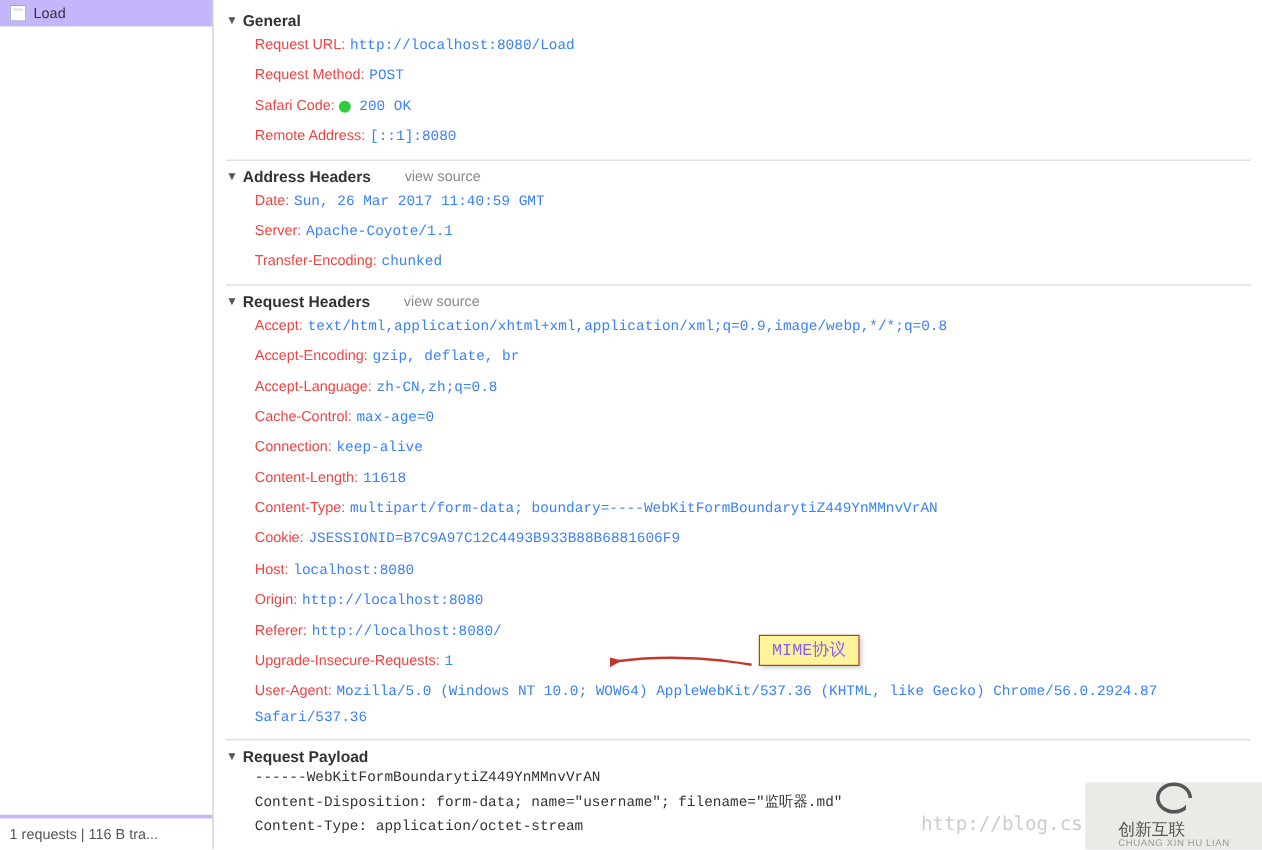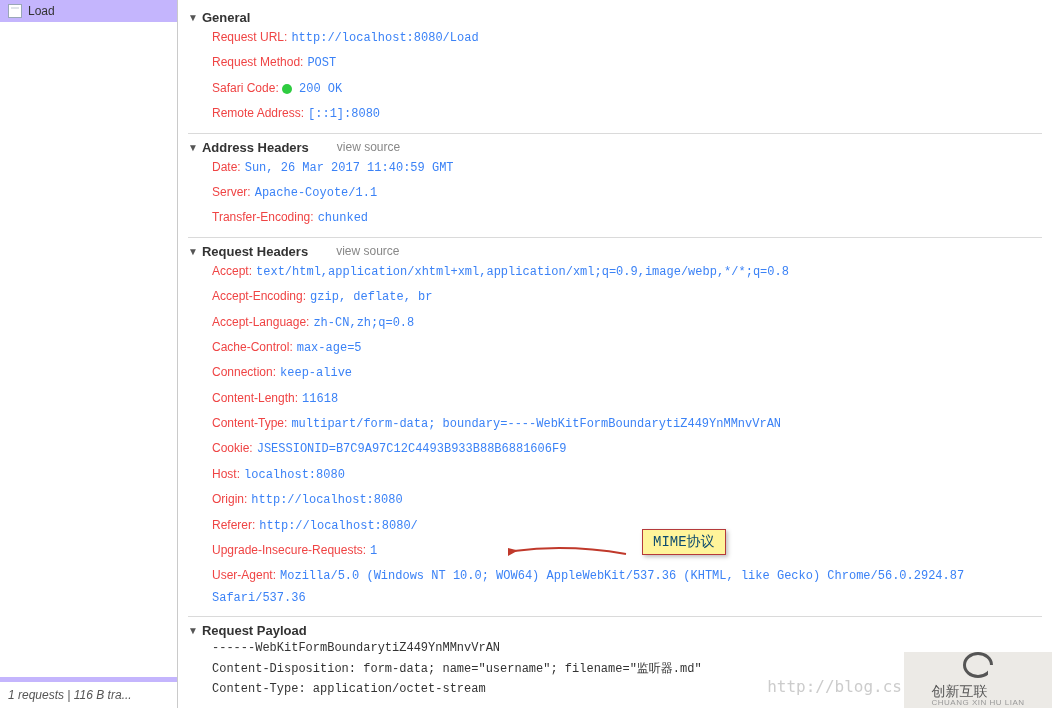--- a/index.html
+++ b/index.html
@@ -32,28 +32,27 @@
 .sidebar-item .doc-icon {
   width: 14px; height: 14px;
   border: 1px solid #9aa7b8;
   background: #fff;
   position: relative;
 }
 .sidebar-item .doc-icon::after {
   content:""; position:absolute; top:2px; left:2px; right:2px; height:2px; background:#e0e4ea;
 }
 .sidebar-footer {
-  border-top: 5px solid #c4b5fd;
+  border-top: 3px solid #c4b5fd;
   padding: 6px 8px;
   font-size: 12px;
   color: #555;
   white-space: nowrap;
   overflow: hidden;
   text-overflow: ellipsis;
-  font-style: italic;
 }
 .content {
   flex: 1;
   overflow: auto;
   padding: 4px 10px 40px 10px;
   font-size: 12px;
   position: relative;
 }
 .section {
   border-top: 1px solid #dadada;
@@ -109,29 +108,29 @@
   position: absolute;
   left: 330px;
   top: 544px;
   width: 120px;
   height: 14px;
   pointer-events: none;
 }
 .annotation-arrow svg { width:100%; height:100%; }
 .annotation-box {
   position: absolute;
-  left: 464px;
+  left: 454px;
   top: 529px;
   background: #fff49a;
   border: 1px solid #b53a3a;
   box-shadow: 2px 2px 4px rgba(0,0,0,0.25);
   padding: 3px 10px;
   font-family: Consolas, "Courier New", monospace;
   font-size: 14px;
-  color: #0c4a6e;
+  color: #8b5cf6;
 }
 .watermark-url {
   position: absolute;
   right: 150px; bottom: 12px;
   color: #ccc;
   font-family: Consolas, monospace;
   font-size: 16px;
 }
 .watermark-logo {
   position: absolute;
@@ -191,21 +190,21 @@
 
   <div class="section">
     <div class="section-title">
       <span class="tri">▼</span>
       <span>Request Headers</span>
       <span class="view-source">view source</span>
     </div>
     <div class="kv"><span class="k">Accept</span><span class="vmono">text/html,application/xhtml+xml,application/xml;q=0.9,image/webp,*/*;q=0.8</span></div>
     <div class="kv"><span class="k">Accept-Encoding</span><span class="vmono">gzip, deflate, br</span></div>
     <div class="kv"><span class="k">Accept-Language</span><span class="vmono">zh-CN,zh;q=0.8</span></div>
-    <div class="kv"><span class="k">Cache-Control</span><span class="vmono">max-age=5</span></div>
+    <div class="kv"><span class="k">Cache-Control</span><span class="vmono">max-age=0</span></div>
     <div class="kv"><span class="k">Connection</span><span class="vmono">keep-alive</span></div>
     <div class="kv"><span class="k">Content-Length</span><span class="vmono">11618</span></div>
     <div class="kv"><span class="k">Content-Type</span><span class="vmono">multipart/form-data; boundary=----WebKitFormBoundarytiZ449YnMMnvVrAN</span></div>
     <div class="kv"><span class="k">Cookie</span><span class="vmono">JSESSIONID=B7C9A97C12C4493B933B88B6881606F9</span></div>
     <div class="kv"><span class="k">Host</span><span class="vmono">localhost:8080</span></div>
     <div class="kv"><span class="k">Origin</span><span class="vmono">http://localhost:8080</span></div>
     <div class="kv"><span class="k">Referer</span><span class="vmono">http://localhost:8080/</span></div>
     <div class="kv"><span class="k">Upgrade-Insecure-Requests</span><span class="vmono">1</span></div>
     <div class="kv"><span class="k">User-Agent</span><span class="vmono">Mozilla/5.0 (Windows NT 10.0; WOW64) AppleWebKit/537.36 (KHTML, like Gecko) Chrome/56.0.2924.87 Safari/537.36</span></div>
   </div>

